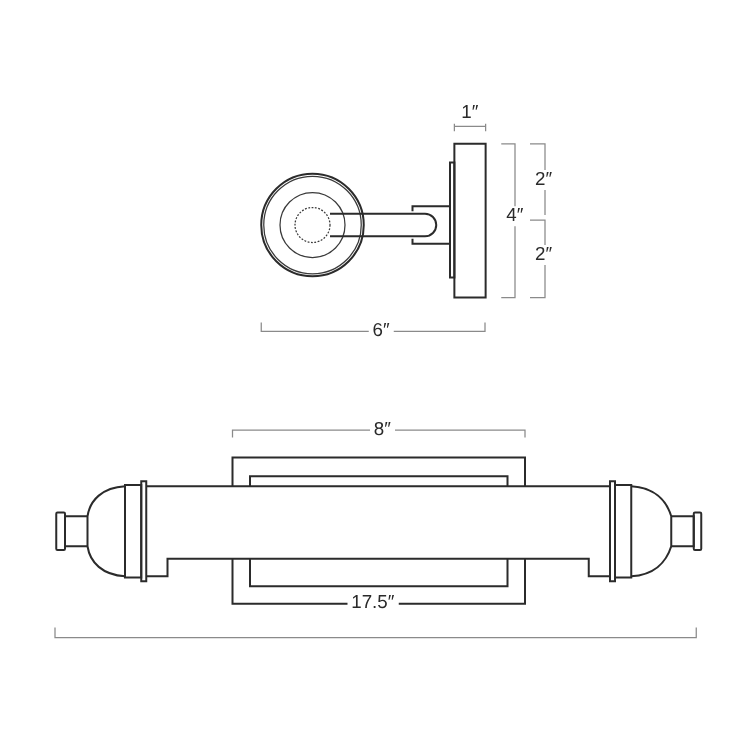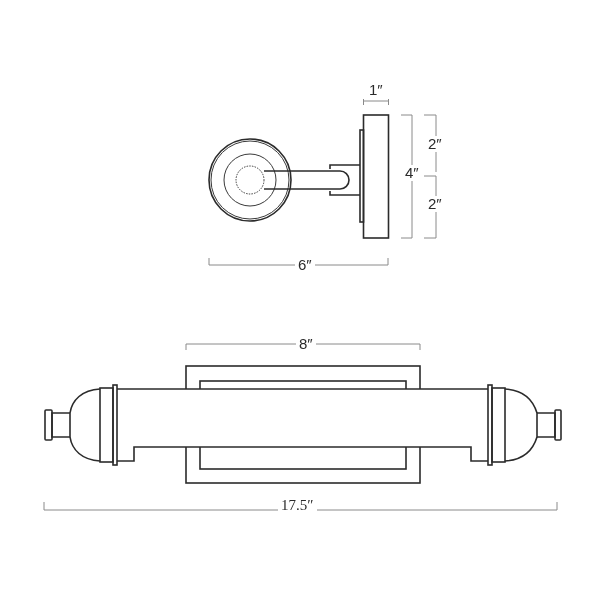--- a/index.html
+++ b/index.html
@@ -70,13 +70,13 @@
     <path class="dim" d="M44 502 L44 510 L557 510 L557 502"></path>
   </g>
 </svg>
 
 <span class="lbl" style="left:366px; top:82px;">1″</span>
 <span class="lbl" style="left:402px; top:165px;">4″</span>
 <span class="lbl" style="left:425px; top:136px;">2″</span>
 <span class="lbl" style="left:425px; top:196px;">2″</span>
 <span class="lbl" style="left:295px; top:257px;">6″</span>
 <span class="lbl" style="left:296px; top:336px;">8″</span>
-<span class="lbl" style="left:278px; top:497px;font-family:Liberation Serif, serif;">17.5″</span>
+<span class="lbl" style="left:278px; top:474px;">17.5″</span>
 
 </body></html>

